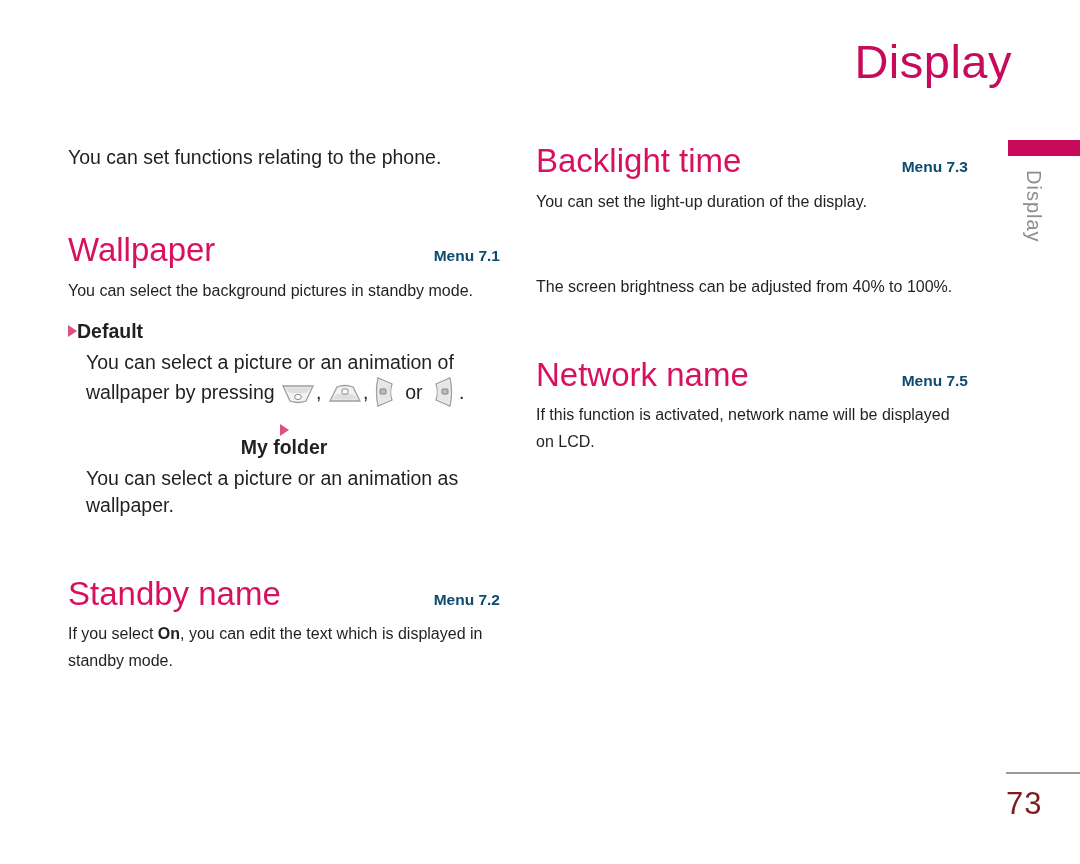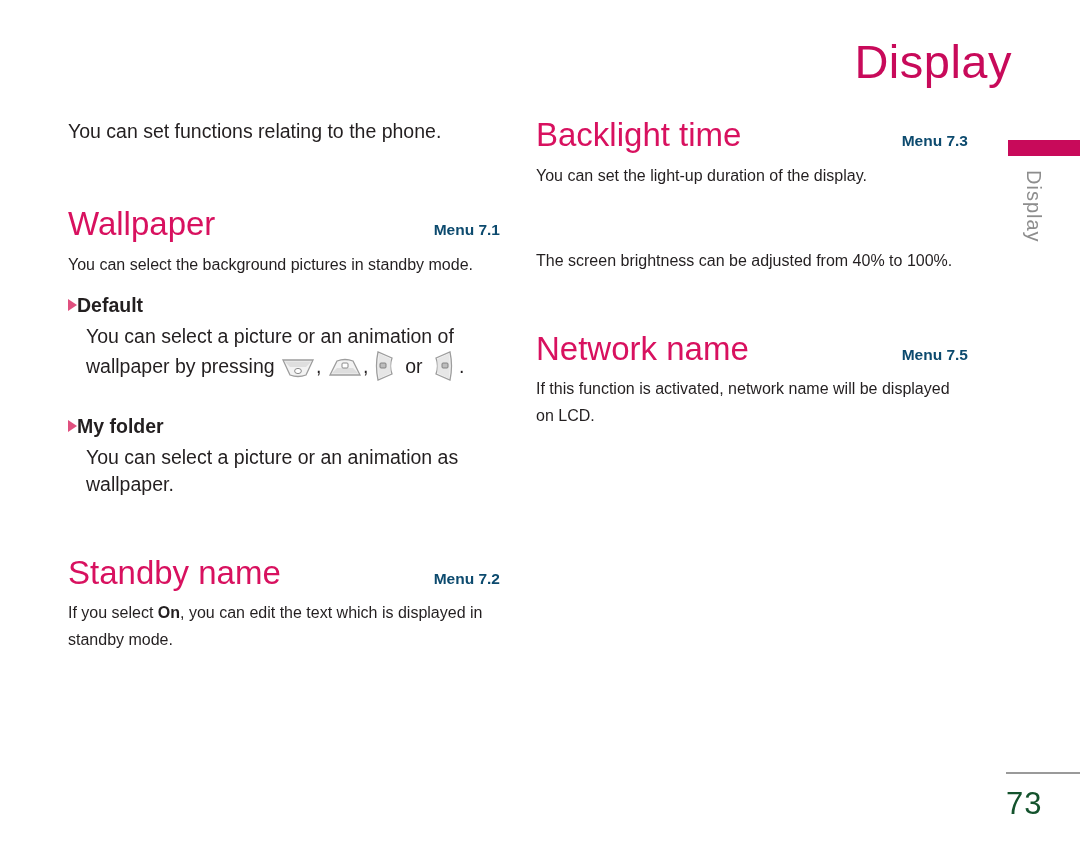--- a/index.html
+++ b/index.html
@@ -47,21 +47,21 @@
     letter-spacing: 1px;
     writing-mode: vertical-rl;
     text-orientation: mixed;
     height: 110px;
     padding-left: 14px;
   }
 
   
   .col {
     position: absolute;
-    top: 118px;
+    top: 144px;
   }
   .col-left  { left: 68px;  width: 432px; }
   .col-right { left: 536px; width: 432px; }
 
   
   .intro {
     font-size: 19.5px;
     line-height: 27px;
     color: #231f20;
     margin: 0 0 0 0;
@@ -136,21 +136,21 @@
     right: 0;
     top: 772px;
     height: 2px;
     background: #9a9a9a;
   }
   .page-num {
     position: absolute;
     left: 1006px;
     top: 786px;
     font-size: 31px;
-    color: #14532d;
+    color: #7f1d1d;
     letter-spacing: 1px;
   }
 </style>
 </head>
 <body>
 
 <div class="page-title">Display</div>
 
 <div class="side-tab">
   <div class="side-tab-bar"></div>
@@ -200,21 +200,21 @@
         <span class="navkey" style="vertical-align:-9px;">
           <svg width="20" height="32" viewBox="0 0 20 32">
             <path d="M17 2 Q20 16 17 30 L3 24 Q6 16 3 8 Z" fill="#f3f3f3" stroke="#9d9d9d" stroke-width="1.3"></path>
             <path d="M16 3.5 L4.5 9 L4.5 23 L16 28.5 Q17.8 16 16 3.5 Z" fill="#e6e6e6" stroke="none"></path>
             <rect x="9" y="13" width="6" height="5" rx="1" fill="#bdbdbd" stroke="#7a7a7a" stroke-width="0.9"></rect>
           </svg>
         </span><span style="margin-left:5px;">.</span>
       </span>
     </p>
 
-    <div class="bullet-head" style="margin-top:26px;">
+    <div class="bullet-head" style="margin-top:9px;flex-direction:column;">
       <span class="tri"></span>
       <span class="bullet-title">My folder</span>
     </div>
     <p class="bullet-body">You can select a picture or an animation as wallpaper.</p>
   </div>
 
   <div class="section" style="margin-top:58px;">
     <div class="sec-head">
       <span class="sec-title">Standby name</span>
       <span class="sec-menu">Menu 7.2</span>

